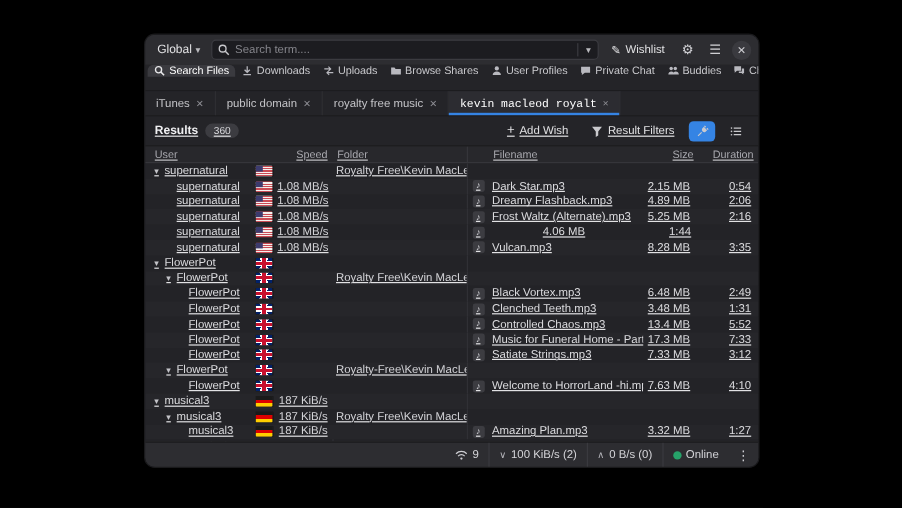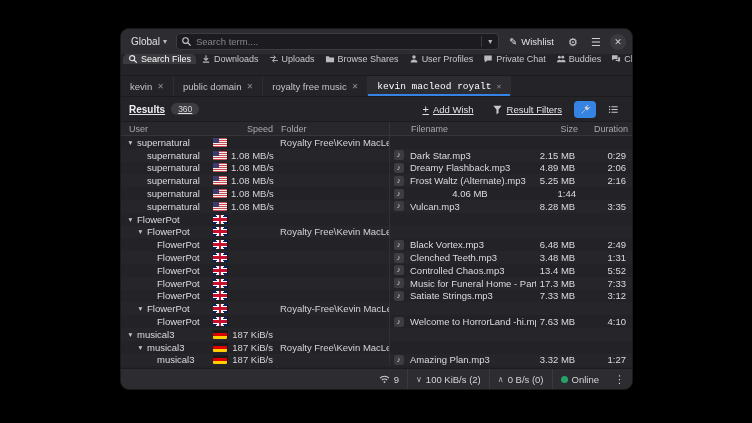--- a/index.html
+++ b/index.html
@@ -46,21 +46,21 @@
   .results-label { font-size:10px; font-weight:bold; color:#f0f0f2; }
   .results-badge { font-size:8.5px; background:#3c3c41; color:#d8d8dc; border-radius:8px; padding:1px 7px; }
   .rb-spacer { flex:1; }
   .rb-btn { display:flex; align-items:center; gap:4px; font-size:9.5px; color:#e2e2e4; background:transparent; border:none; padding:2px 6px; border-radius:4px; white-space:nowrap; }
   .rb-btn .plus { font-size:11px; line-height:9px; }
   .rb-icon { width:11px; height:11px; color:#c9c9cd; }
   .tgl-btn { width:22px; height:17px; border:none; border-radius:4px; background:transparent; display:flex; align-items:center; justify-content:center; padding:0; color:#c9c9cd; }
   .tgl-btn.active { background:#3584e4; color:#ffffff; }
 
   
-  .table-wrap { flex:1; display:flex; flex-direction:column; overflow:hidden; background:#232327; }
+  .table-wrap { flex:1; display:flex; flex-direction:column; overflow:hidden; background:#232327;text-decoration:underline; }
   .thead, .trow { display:grid; grid-template-columns:92px 18px 46px 112px 18px 1fr 46px 50px; align-items:center; }
   .thead { height:14px; flex:0 0 auto; font-size:9px; color:#a8a8ae; border-bottom:1px solid #35353a; background:#28282c; }
   .thead > div { padding:0 4px; overflow:hidden; white-space:nowrap; }
   .h-user { padding-left:8px !important; }
   .h-speed, .h-size, .h-dur { text-align:right; }
   .h-ficon { border-left:1px solid #35353a; height:100%; }
   .tbody { flex:1; overflow:hidden; }
   .trow { height:12.8px; font-size:9.5px; color:#dcdcdf; }
   .trow.alt { background:#26262a; }
   .trow > div { overflow:hidden; white-space:nowrap; }
@@ -178,21 +178,21 @@
         <svg class="ticon" viewBox="0 0 16 16">
             <path d="M1.5 2h9v6H5L2 10.5V8H1.5z" fill="currentColor"></path>
             <path d="M11.5 5h3v6h-1v2L11 11H7.5V9h4z" fill="currentColor"></path>
           </svg>
         <span>Chat Rooms</span>
       </div>
     </div>
 
     <div class="sub-tabs">
       <div class="stab">
-        <span>kevin</span>
+        <span>iTunes</span>
         <span class="x">✕</span>
       </div>
       <div class="stab">
         <span>public domain</span>
         <span class="x">✕</span>
       </div>
       <div class="stab">
         <span>royalty free music</span>
         <span class="x">✕</span>
       </div>
@@ -268,21 +268,21 @@
     <div class="c-flag">
               <span class="flag flag-us"></span>
             </div>
     <div class="c-speed">1.08 MB/s</div>
     <div class="c-folder"></div>
     <div class="c-ficon">
               <span class="note">♪</span>
             </div>
     <div class="c-fname">Dark Star.mp3</div>
     <div class="c-size">2.15 MB</div>
-    <div class="c-dur">0:29</div>
+    <div class="c-dur">0:54</div>
   </div>
 
   <div class="trow">
     <div class="c-user" style="padding-left: 15px;">
       <span class="exp"></span>
       <span class="uname">supernatural</span>
     </div>
     <div class="c-flag">
               <span class="flag flag-us"></span>
             </div>

